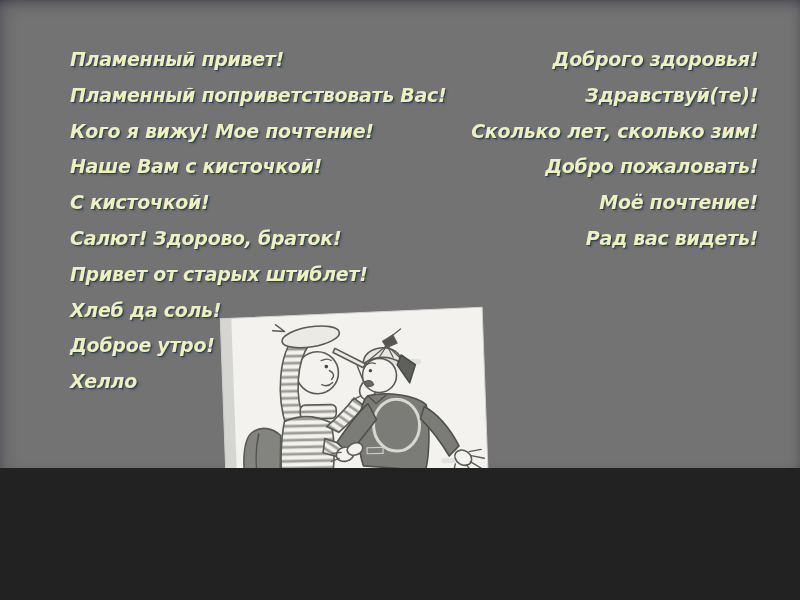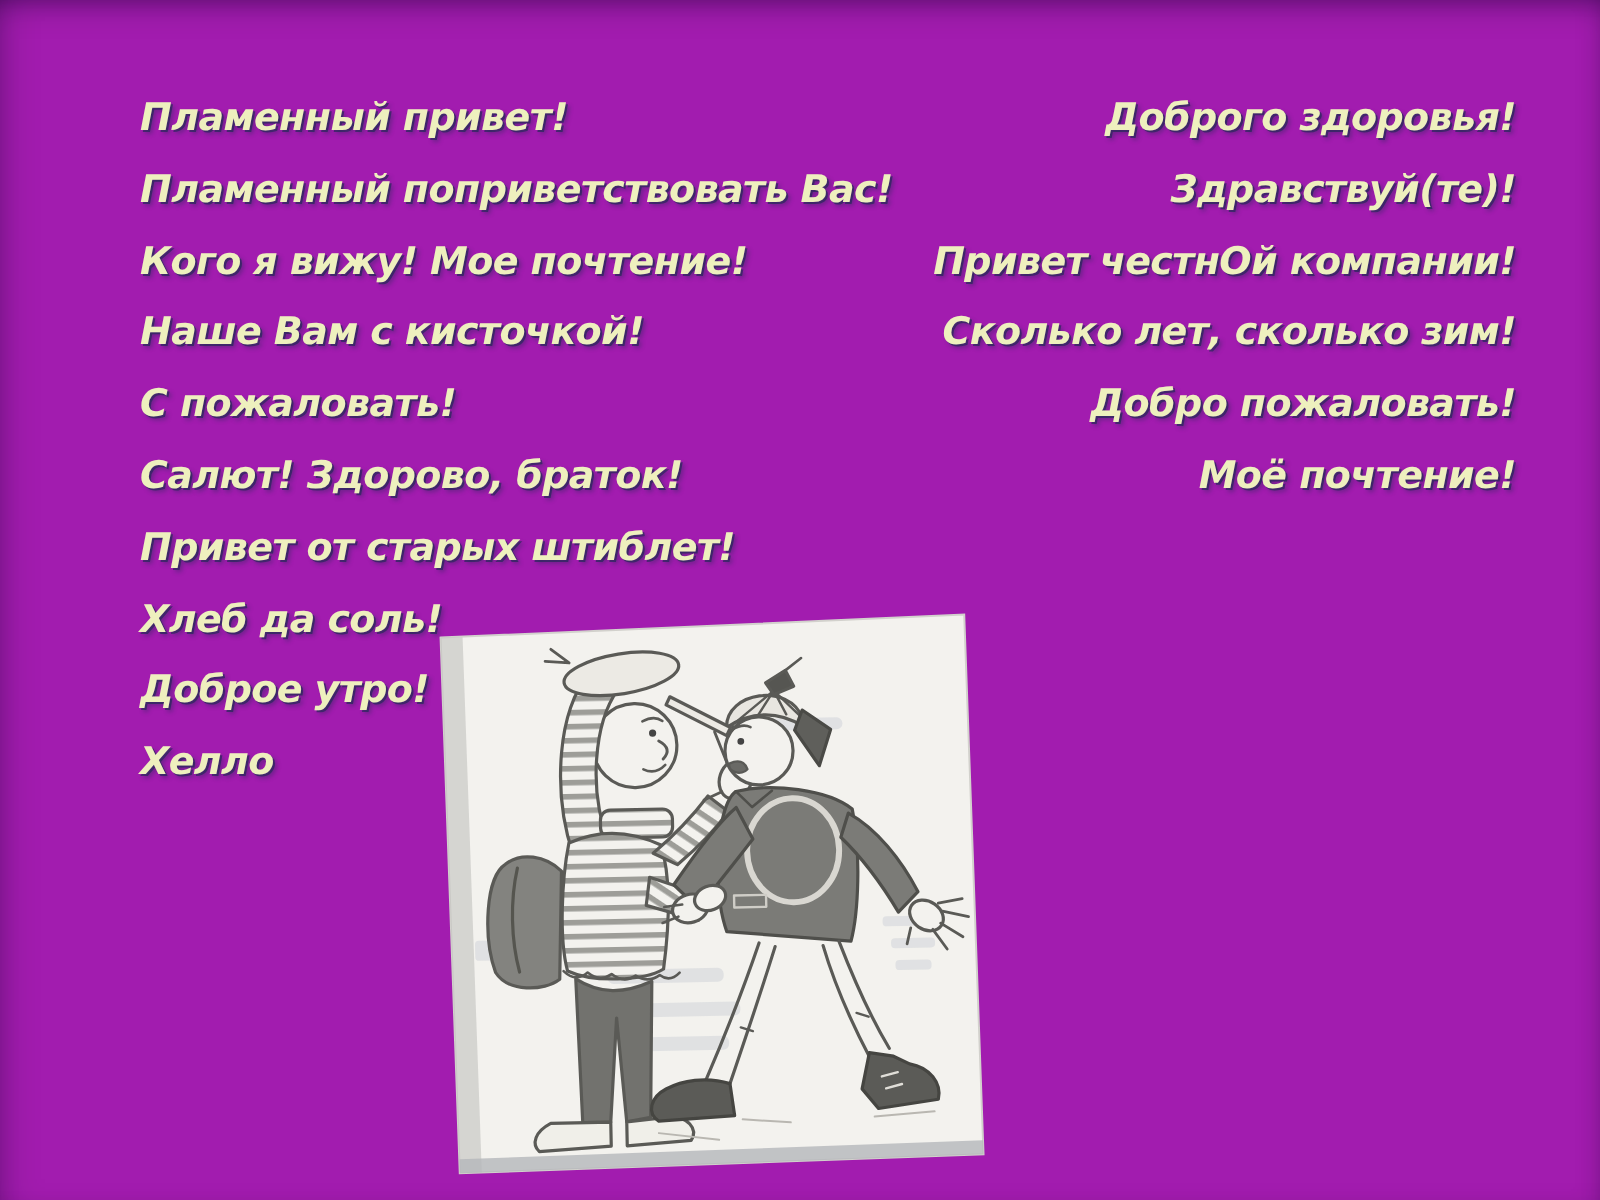--- a/index.html
+++ b/index.html
@@ -1,18 +1,18 @@
 <!DOCTYPE html>
 <html><head>
 <meta charset="utf-8">
 <style>
   html,body{margin:0;padding:0;background:#222;}
   .slide{
-    position:relative;width:800px;height:600px;overflow:hidden;
-    background:#a21caf;
+    position:relative;width:800px;height:468px;overflow:hidden;
+    background:#737373;
     box-shadow:inset 0 10px 16px -10px rgba(0,0,30,.5),
                inset 12px 0 20px -14px rgba(0,0,30,.35),
                inset -8px 0 14px -10px rgba(0,0,30,.25);
     font-family:"DejaVu Sans","Liberation Sans",sans-serif;
   }
   .greetings{position:absolute;top:42px;left:0;width:100%;}
   .line{
     display:block;height:35.8px;line-height:35.8px;white-space:nowrap;
     font-weight:bold;font-style:italic;font-size:19px;letter-spacing:-0.3px;
     color:#EEF0BE;
@@ -30,34 +30,34 @@
 <body>
 
 <div class="slide">
 
   <div class="greetings">
     <div class="col-left">
       <span class="line">Пламенный привет!</span>
       <span class="line">Пламенный поприветствовать Вас!</span>
       <span class="line">Кого я вижу! Мое почтение!</span>
       <span class="line">Наше Вам с кисточкой!</span>
-      <span class="line">С пожаловать!</span>
+      <span class="line">С кисточкой!</span>
       <span class="line">Салют! Здорово, браток!</span>
       <span class="line">Привет от старых штиблет!</span>
       <span class="line">Хлеб да соль!</span>
       <span class="line">Доброе утро!</span>
       <span class="line">Хелло</span>
     </div>
     <div class="col-right">
       <span class="line">Доброго здоровья!</span>
       <span class="line">Здравствуй(те)!</span>
-      <span class="line">Привет честнОй компании!</span>
       <span class="line">Сколько лет, сколько зим!</span>
       <span class="line">Добро пожаловать!</span>
       <span class="line">Моё почтение!</span>
+      <span class="line">Рад вас видеть!</span>
     </div>
   </div>
 
   <div class="picture">
     <svg viewBox="0 0 272 278" xmlns="http://www.w3.org/2000/svg">
       <defs>
         <pattern id="st" width="8" height="7" patternUnits="userSpaceOnUse">
           <rect width="8" height="7" fill="#f3f2ee"></rect>
           <rect y="3.5" width="8" height="2.8" fill="#8e8e8a" opacity="0.85"></rect>
         </pattern>

